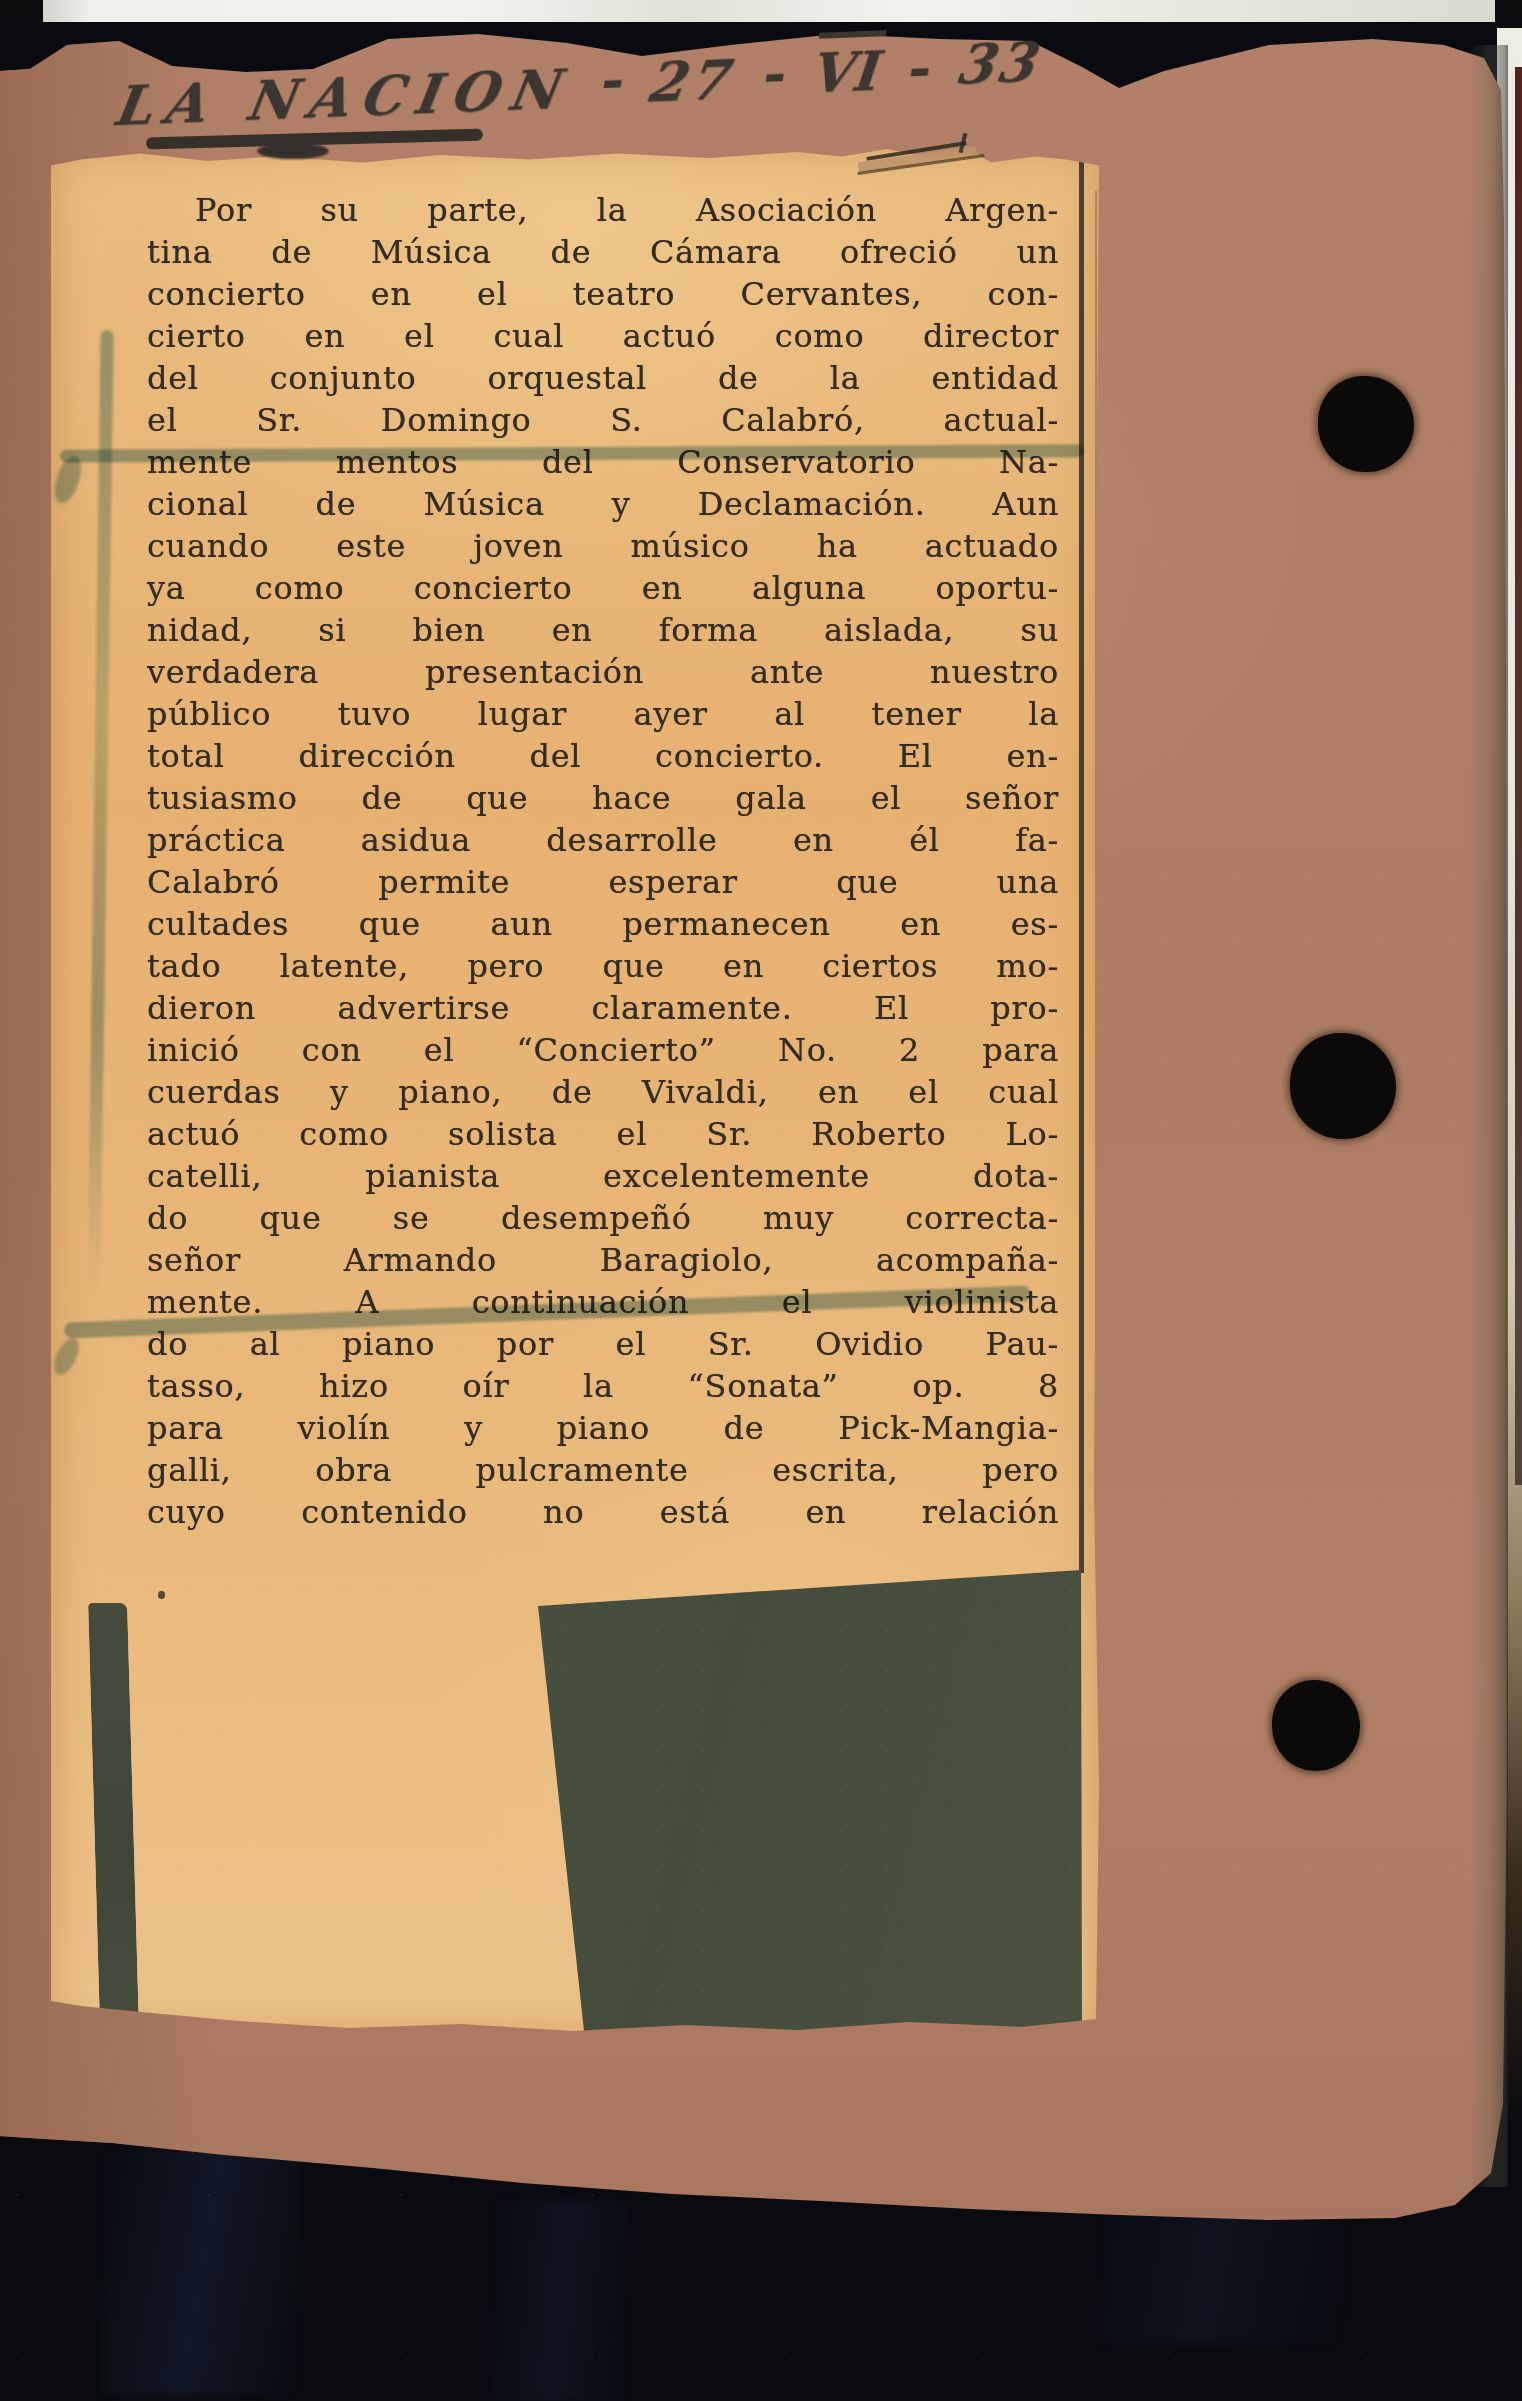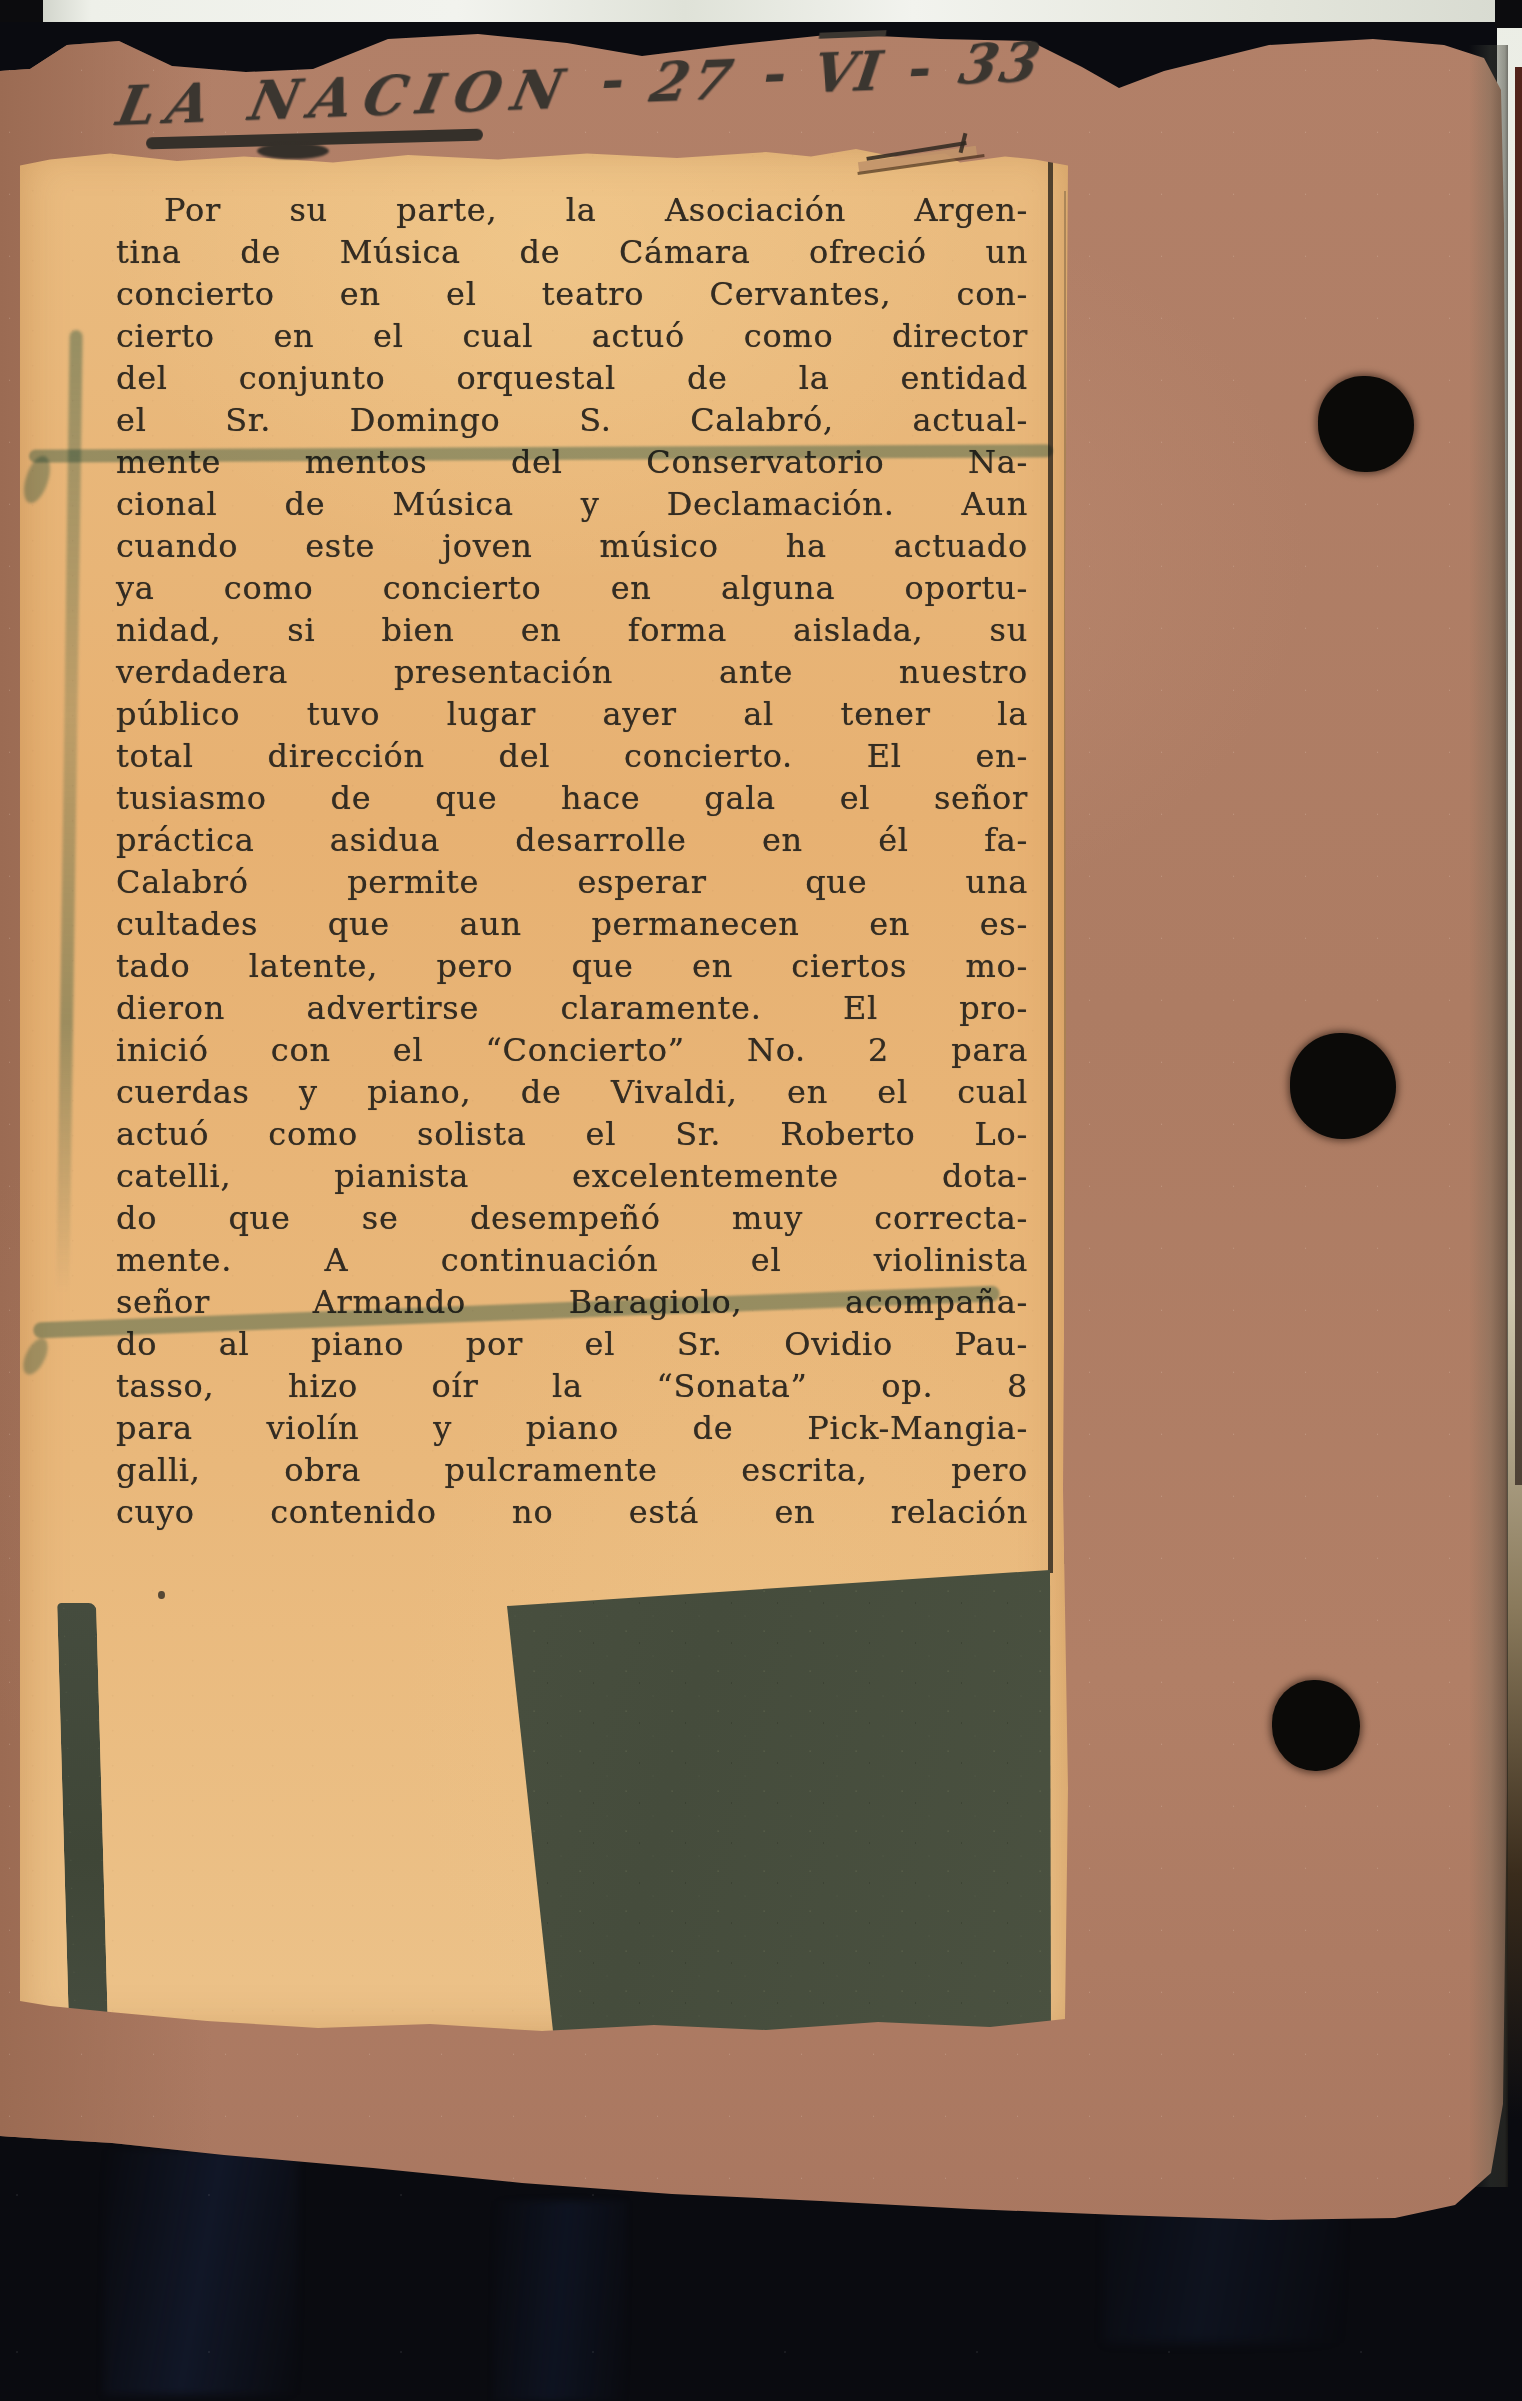--- a/index.html
+++ b/index.html
@@ -43,21 +43,21 @@
   .hw-sep{margin:0 9px;transform:translateY(-7.5px);font-weight:bold;}
   .hw-day{transform:skewX(-14deg) translateY(-3px);letter-spacing:4.5px;}
   .hw-month{transform:skewX(-10deg) translateY(-6px);border-top:6px solid #3b3630;padding-top:2.2px;}
   .hw-year{transform:skewX(-14deg) translateY(-9px);letter-spacing:3px;}
   .hw-underline{position:absolute;left:146px;top:133px;width:337px;height:12px;z-index:6;
     background:#35302a;border-radius:6px;transform:rotate(-1.5deg);filter:blur(0.4px);}
   .hw-blob{position:absolute;left:257px;top:143px;width:72px;height:16.4px;z-index:6;
     background:#35302a;border-radius:50%;filter:blur(0.9px);}
 
   
-  .clipping{position:absolute;left:20px;top:146px;width:1048px;height:1889px;z-index:5;
+  .clipping{position:absolute;left:51px;top:146px;width:1048px;height:1889px;z-index:5;
     background:
       radial-gradient(60% 26% at 50% 5%, rgba(255,226,165,.28), transparent 70%),
       radial-gradient(48% 36% at 70% 82%, rgba(243,205,145,.22), transparent 70%),
       radial-gradient(2.2px 2.2px at 12.7px 9.7px, rgba(120,70,30,.07), transparent 60%),
       linear-gradient(180deg,#eabc80 0%,#e7b172 35%,#e9b87b 70%,#ecc289 100%);
     background-size:auto,auto,40px 35px,auto;
     box-shadow:inset 0 0 45px rgba(150,90,35,.35), 5.2px 5.2px 12px rgba(45,22,8,.55), -2.2px 0 3px rgba(40,20,10,.35);
     clip-path:polygon(0 19.4px,30px 13.4px,90px 7.5px,157px 15px,224px 10.4px,313px 16.4px,388px 9px,
       478px 13.4px,567px 7.5px,657px 12px,746px 6px,791px 10.4px,836px 3px,881px 12px,925px 7.5px,
       940px 16.4px,985px 10.4px,1015px 13.4px,1048px 19.4px,1045px 448px,1046px 895px,1043px 1343px,
@@ -195,22 +195,22 @@
         <div class="news-line">práctica asidua desarrolle en él fa-</div>
         <div class="news-line">Calabró permite esperar que una</div>
         <div class="news-line">cultades que aun permanecen en es-</div>
         <div class="news-line">tado latente, pero que en ciertos mo-</div>
         <div class="news-line">dieron advertirse claramente. El pro-</div>
         <div class="news-line">inició con el “Concierto” No. 2 para</div>
         <div class="news-line">cuerdas y piano, de Vivaldi, en el cual</div>
         <div class="news-line">actuó como solista el Sr. Roberto Lo-</div>
         <div class="news-line">catelli, pianista excelentemente dota-</div>
         <div class="news-line">do que se desempeñó muy correcta-</div>
+        <div class="news-line">señor Armando Baragiolo, acompaña-</div>
         <div class="news-line">mente. A continuación el violinista</div>
-        <div class="news-line">señor Armando Baragiolo, acompaña-</div>
         <div class="news-line">do al piano por el Sr. Ovidio Pau-</div>
         <div class="news-line">tasso, hizo oír la “Sonata” op. 8</div>
         <div class="news-line">para violín y piano de Pick-Mangia-</div>
         <div class="news-line">galli, obra pulcramente escrita, pero</div>
         <div class="news-line">cuyo contenido no está en relación</div>
       </div>
 
     <div class="blue-underline-top"></div>
     <div class="blue-curl-top"></div>
     <div class="blue-vertical"></div>

